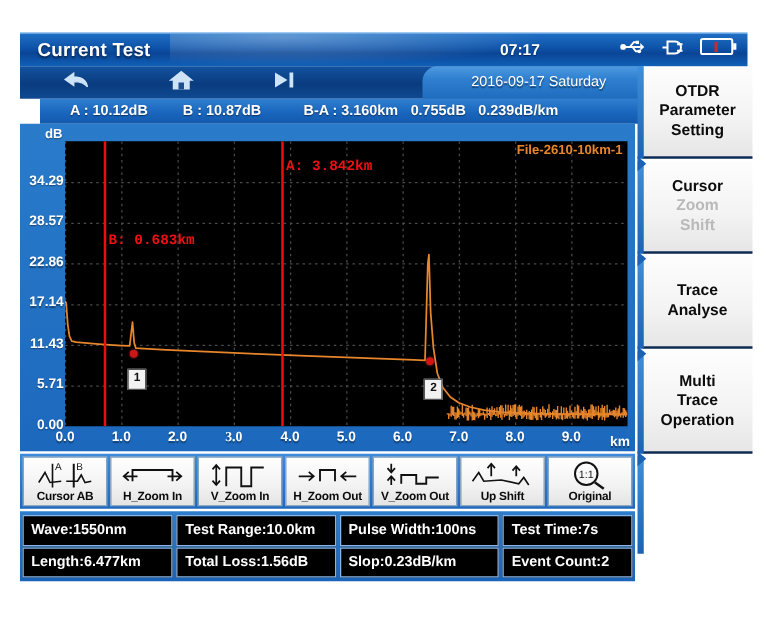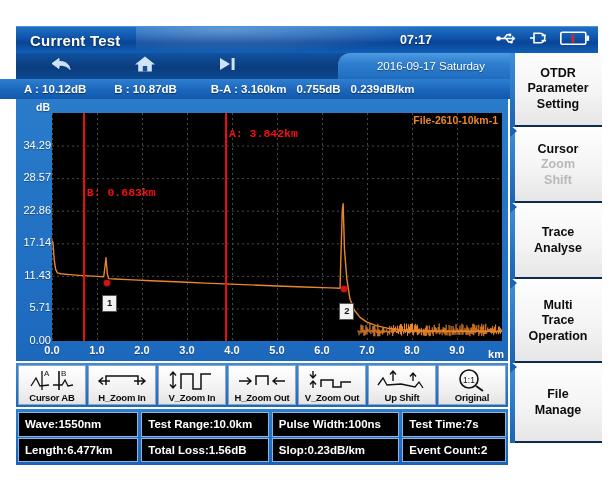--- a/index.html
+++ b/index.html
@@ -47,21 +47,21 @@
     background: linear-gradient(180deg,#4d9ae0 0%,#2f7fd0 40%,#1e6cbd 100%);
     border-top-left-radius: 12px;
     display:flex; align-items:center; justify-content:center;
   }
   .datetab .dt {
     color:#ffffff; font-size: 11.5px; font-weight:normal; text-shadow:0 1px 1px rgba(0,0,0,.45);text-align:right;
   }
 
   
   .infobar {
-    position:absolute; left:0; top:79px; width:556px; height:20px;
+    position:absolute; left:32px; top:79px; width:556px; height:20px;
     background: linear-gradient(180deg,#2f7fd0 0%,#1a66bd 55%,#1159ad 100%);
     display:flex; align-items:center;
   }
   .infobar span {
     color:#ffffff; font-size:11.5px; font-weight:bold; text-shadow:0 1px 1px rgba(0,0,0,.5);
   }
   .ib-a  { margin-left: 24px; }
   .ib-b  { margin-left: 28px; }
   .ib-ba { margin-left: 34px; }
   .ib-l  { margin-left: 10px; }
@@ -71,21 +71,21 @@
   .plotwrap {
     position:absolute; left:16px; top:99px; width:492px; height:262px;
     background: linear-gradient(180deg,#2a7ccb 0%,#1c68bd 100%);
   }
   .ylabel-db {
     position:absolute; left:20px; top:2px; color:#ffffff; font-size:10.5px; font-weight:bold;
     text-shadow:0 1px 1px rgba(0,0,0,.4);
   }
   .yticks { position:absolute; left:0; top:0; width:36px; height:100%; }
   .ytick {
-    position:absolute; right:1px; color:#ffffff; font-size:11px; font-weight:normal;
+    position:absolute; right:1px; color:#ffffff; font-size:11px; font-weight:bold;
     text-shadow:0 1px 1px rgba(0,0,0,.4); white-space:nowrap;
   }
   .xticks { position:absolute; left:0; bottom:1px; width:100%; height:16px; }
   .xtick {
     position:absolute; color:#ffffff; font-size:11px; font-weight:bold;
     text-shadow:0 1px 1px rgba(0,0,0,.4); transform:translateX(-50%);
   }
   .xunit {
     position:absolute; right:4px; bottom:1px; color:#ffffff; font-size:11px; font-weight:bold;
     text-shadow:0 1px 1px rgba(0,0,0,.4);
@@ -241,21 +241,21 @@
         <div class="ytick" style="top: 169.849px;">11.43</div>
         <div class="ytick" style="top: 137.302px;">17.14</div>
         <div class="ytick" style="top: 104.698px;">22.86</div>
         <div class="ytick" style="top: 72.151px;">28.57</div>
         <div class="ytick" style="top: 39.547px;">34.29</div>
       </div>
     <div class="xticks" id="xticks">
         <div class="xtick" style="left: 36px;">0.0</div>
         <div class="xtick" style="left: 81px;">1.0</div>
         <div class="xtick" style="left: 126px;">2.0</div>
-        <div class="xtick" style="left: 171px;">3.0</div>
+        <div class="xtick" style="left: 171px; font-family: Liberation Serif, serif;">3.0</div>
         <div class="xtick" style="left: 216px;">4.0</div>
         <div class="xtick" style="left: 261px;">5.0</div>
         <div class="xtick" style="left: 306px;">6.0</div>
         <div class="xtick" style="left: 351px;">7.0</div>
         <div class="xtick" style="left: 396px;">8.0</div>
         <div class="xtick" style="left: 441px;">9.0</div>
       </div>
     <div class="xunit">km</div>
 
     <div class="plot" id="plot">
@@ -469,26 +469,20 @@
       <div class="arrow" style="top: 148px;"></div>
       <div class="rbtn" style="top: 228px; height: 82px;">
         <div>
           <div class="lbl">Multi</div>
           <div class="lbl">Trace</div>
           <div class="lbl">Operation</div>
         </div>
       </div>
       <div class="rail" style="top: 228px; height: 82px; position: absolute;"></div>
       <div class="arrow" style="top: 224px;"></div>
-      <div class="rbtn" style="top: 312px; height: 78px;">
-        <div>
-          <div class="lbl">File</div>
-          <div class="lbl">Manage</div>
-        </div>
-      </div>
       <div class="rail" style="top: 312px; height: 78px; position: absolute;"></div>
       <div class="arrow" style="top: 308px;"></div>
     </div>
 
   <div class="toolbar" id="toolbar">
       <div class="tool">
         <div class="ico">
           <svg width="46" height="24" viewBox="0 0 46 24">
       <path d="M2 18 L7 10 L11 18 L20 17" stroke="#111" stroke-width="1.3" fill="none"></path>
       <path d="M24 17 L33 17 L36 12 L39 18 L44 17" stroke="#111" stroke-width="1.3" fill="none"></path>

